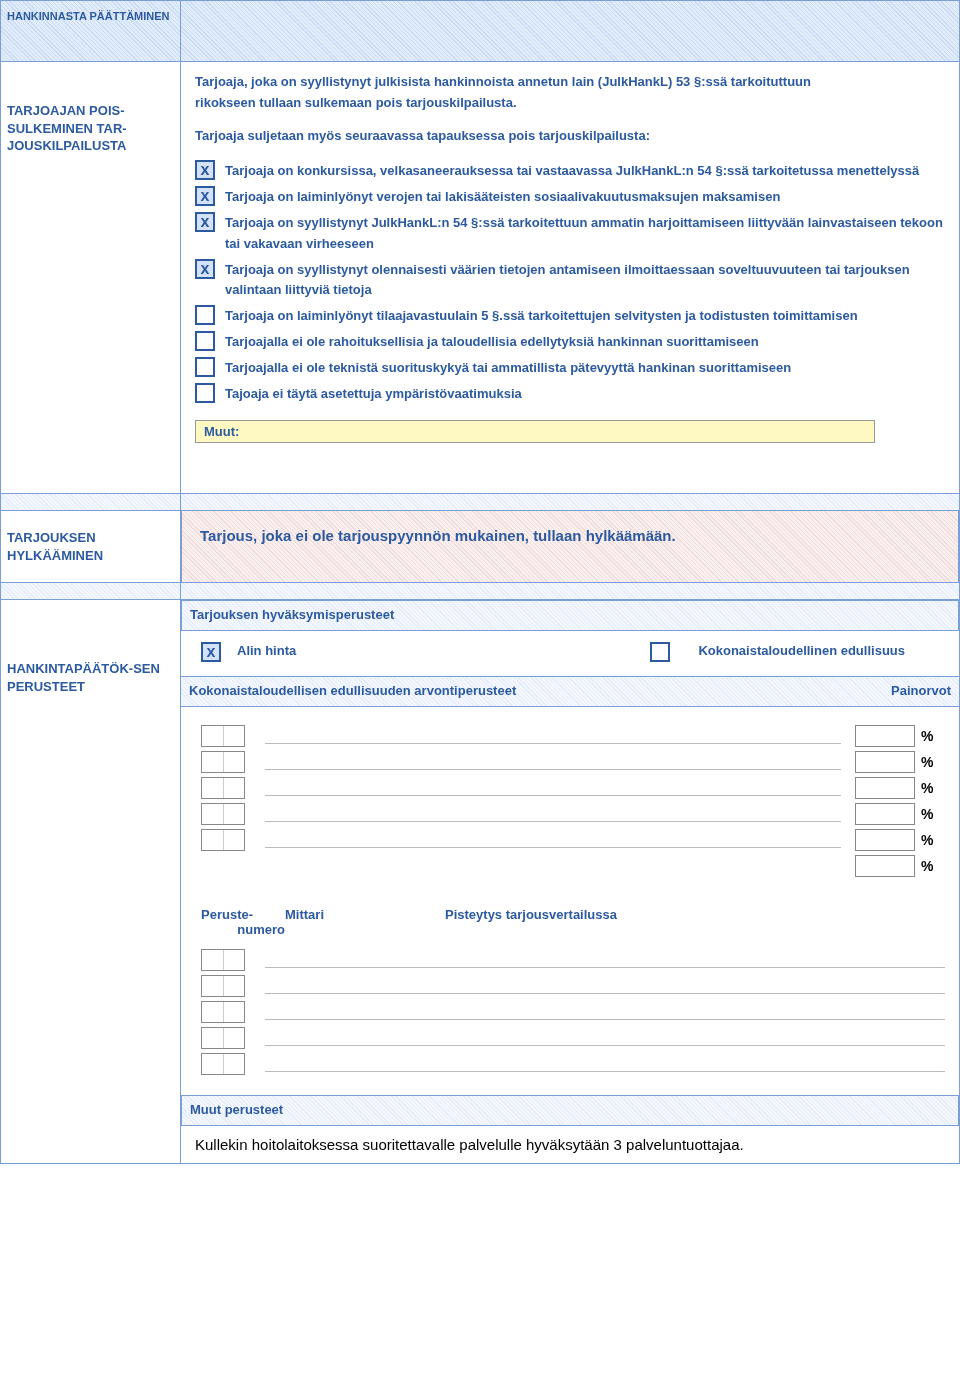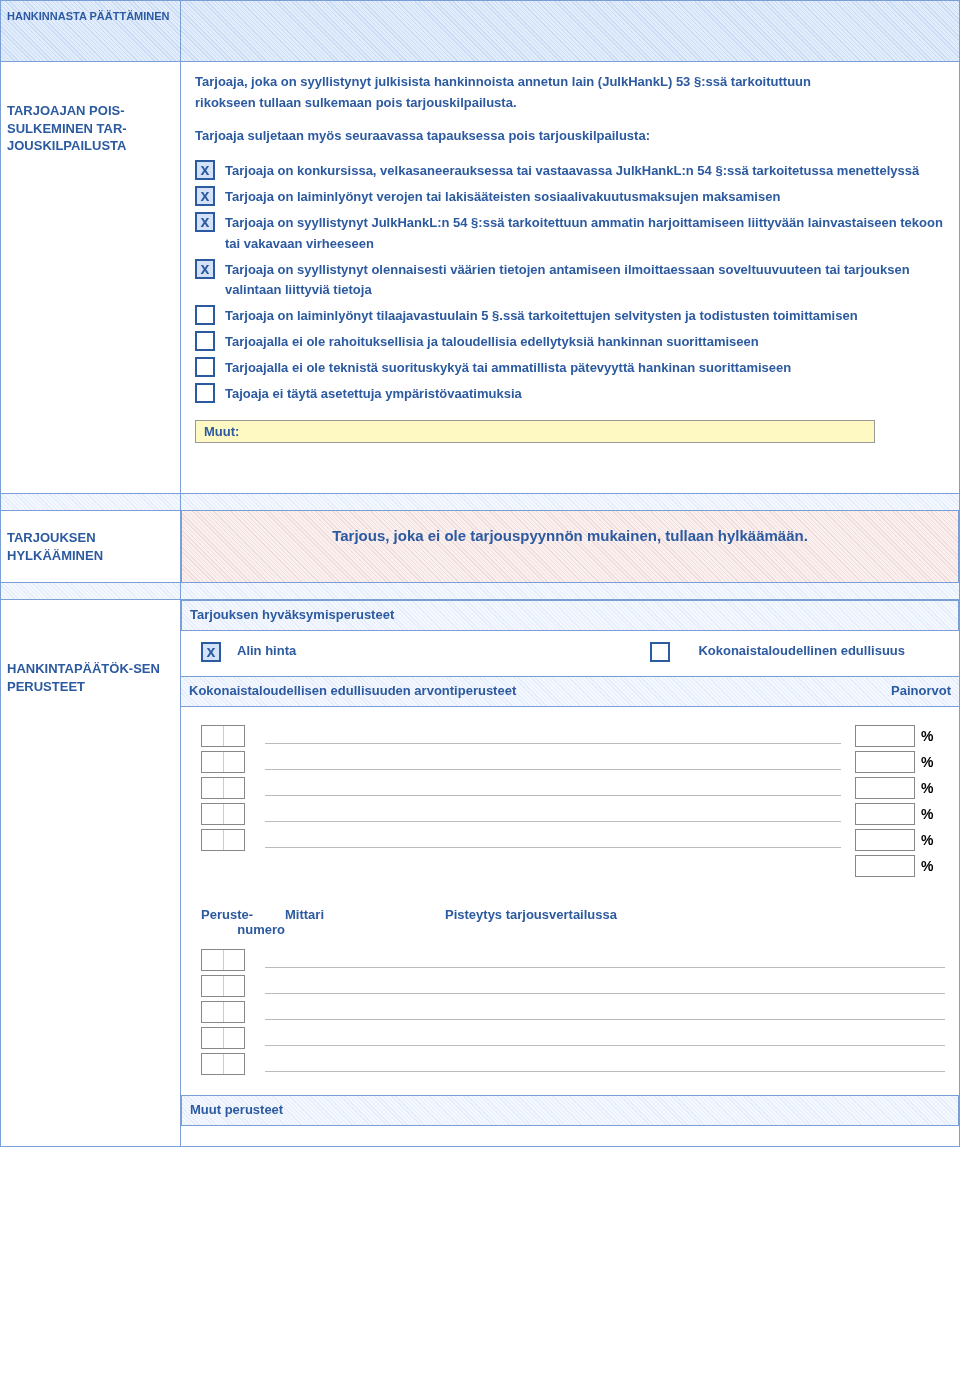--- a/index.html
+++ b/index.html
@@ -30,21 +30,20 @@
     padding: 10px 14px;
   }
   .hatch-blue {
     background-image: repeating-linear-gradient(45deg, #c9dcf6 0, #c9dcf6 1px, #e2ecfb 1px, #e2ecfb 3px);
   }
   .hatch-light {
     background-image: repeating-linear-gradient(45deg, #e3edfb 0, #e3edfb 1px, #f4f8fe 1px, #f4f8fe 3px);
   }
   .hatch-pink {
     background-image: repeating-linear-gradient(45deg, #f1dcdc 0, #f1dcdc 1px, #fbf0f0 1px, #fbf0f0 3px);
-    text-align: center;
   }
   .section-title {
     color: #2c5aa0;
     font-weight: bold;
     font-size: 11px;
     line-height: 1.3;
   }
   .section-label {
     color: #2c5aa0;
     font-weight: bold;
@@ -368,16 +367,17 @@
         <div class="mittari-row">
             <div class="number-cell"></div>
             <div class="underline2"></div>
           </div>
       </div>
 
       <div class="muut-perusteet hatch-light">
         <span class="body-text">Muut perusteet</span>
       </div>
 
+      <div class="footer-note">Kullekin hoitolaitoksessa suoritettavalle palvelulle hyväksytään 3 palveluntuottajaa.</div>
     </div>
   </div>
 
 </div>
 
 </body></html>

